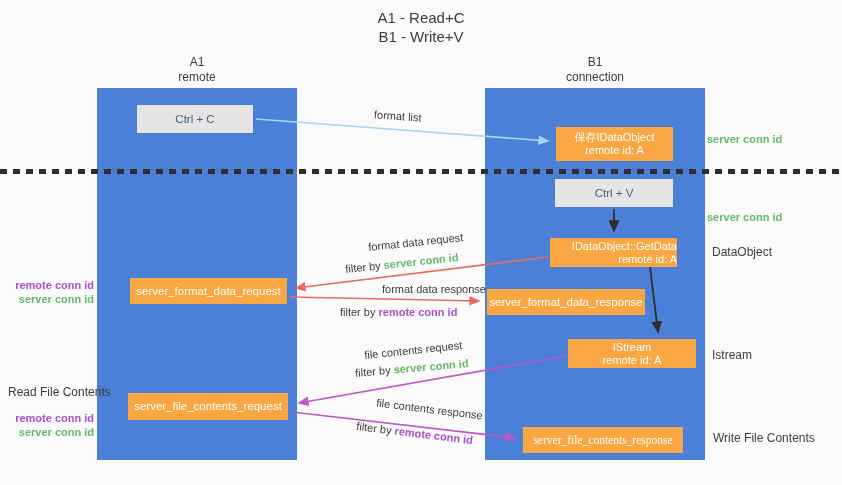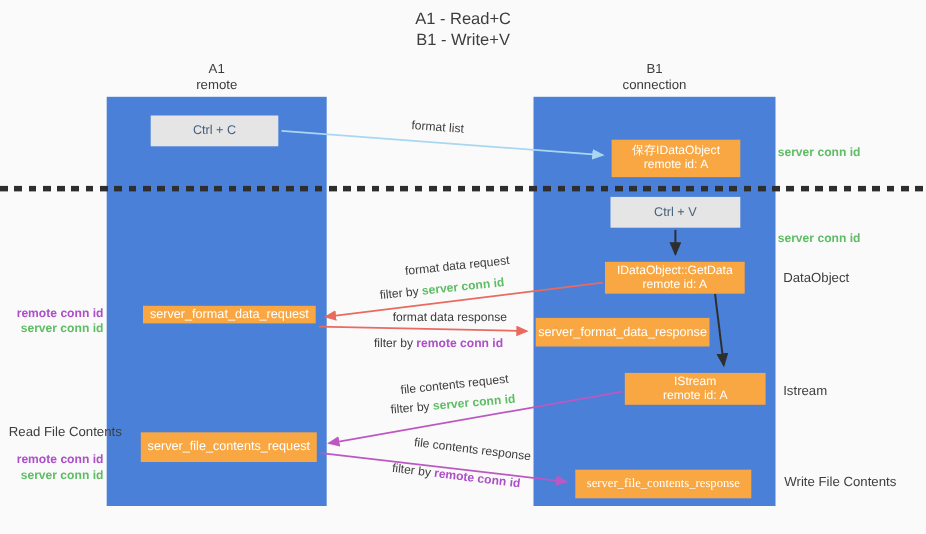--- a/index.html
+++ b/index.html
@@ -90,26 +90,26 @@
 
   <div class="box orange" style="left:556px; top:127px; width:117px; height:34px; font-size:11px;">
     <span>保存IDataObject</span>
     <span>remote id: A</span>
   </div>
 
   <div class="box green" style="left:555px; top:179px; width:118px; height:28px;">
     <span>Ctrl + V</span>
   </div>
 
-  <div class="box orange" style="left:550px; top:238px; width:127px; height:29px; font-size:11px;">
+  <div class="box orange" style="left:550px; top:238px; width:127px; height:29px; font-size:11px;align-items:flex-end;">
     <span>IDataObject::GetData</span>
     <span>remote id: A</span>
   </div>
 
-  <div class="box orange" style="left:130px; top:278px; width:157px; height:16px;">
+  <div class="box orange" style="left:130px; top:278px; width:157px; height:26px;">
     <span>server_format_data_request</span>
   </div>
 
   <div class="box orange" style="left:487px; top:289px; width:158px; height:26px;">
     <span>server_format_data_response</span>
   </div>
 
   <div class="box orange" style="left:568px; top:339px; width:128px; height:29px; font-size:11px;">
     <span>IStream</span>
     <span>remote id: A</span>
@@ -139,21 +139,21 @@
     <div class="txt-green">server conn id</div>
   </div>
 
   <div class="alabel" style="left:374px; top:110px; transform:rotate(4deg);">format list</div>
 
   <div class="alabel" style="left:368px; top:236px; transform:rotate(-6deg);">format data request</div>
   <div class="alabel" style="left:345px; top:257px; transform:rotate(-6deg);">
     <span>filter by </span><span class="hl-green">server conn id</span>
   </div>
 
-  <div class="alabel" style="left:357px; top:283px;">format data response</div>
+  <div class="alabel" style="left:382px; top:283px;">format data response</div>
   <div class="alabel" style="left:340px; top:306px;">
     <span>filter by </span><span class="hl-purple">remote conn id</span>
   </div>
 
   <div class="alabel" style="left:364px; top:344px; transform:rotate(-6deg);">file contents request</div>
   <div class="alabel" style="left:355px; top:362px; transform:rotate(-5deg);">
     <span>filter by </span><span class="hl-green">server conn id</span>
   </div>
 
   <div class="alabel" style="left:376px; top:403px; transform:rotate(7deg);">file contents response</div>

